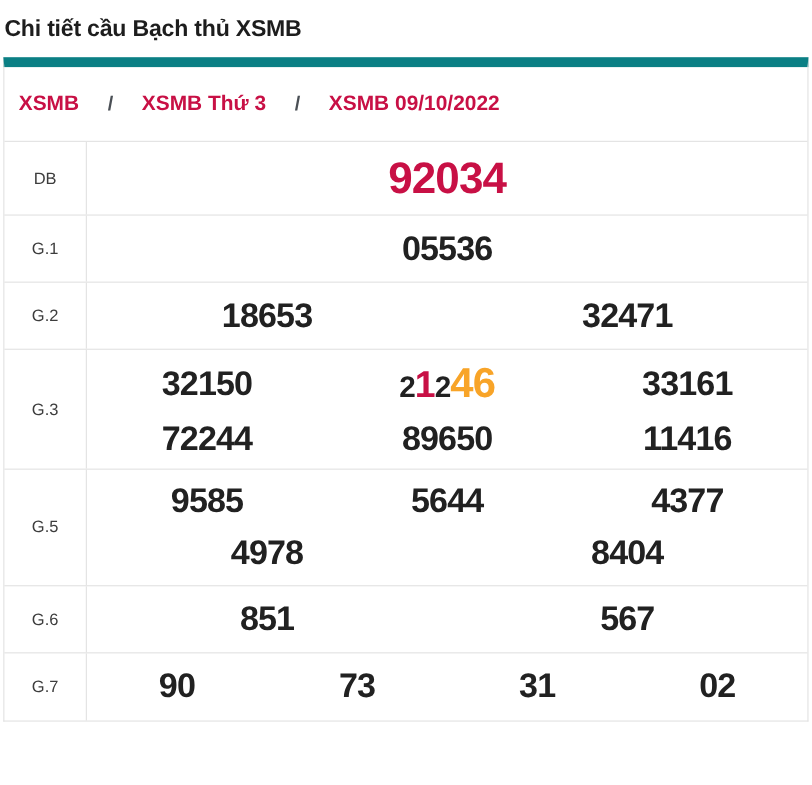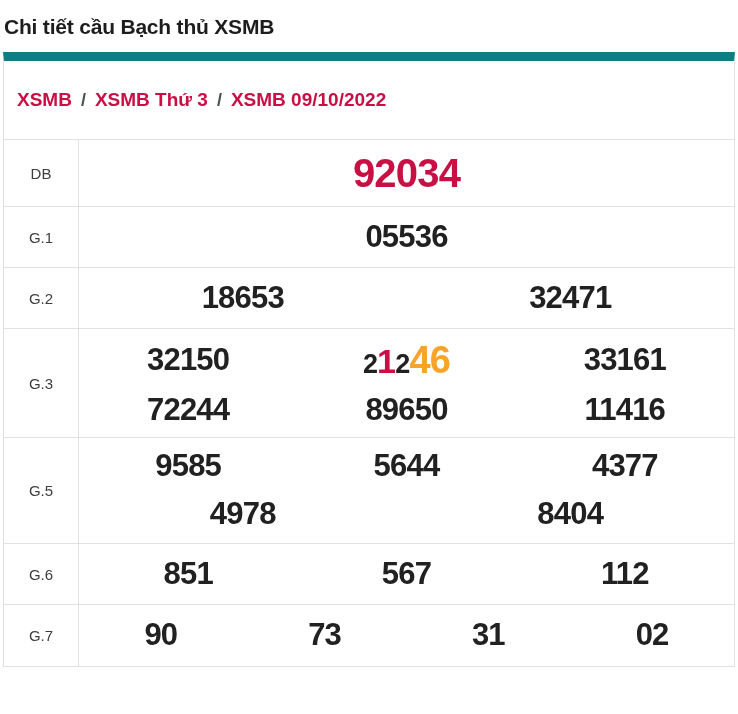--- a/index.html
+++ b/index.html
@@ -20,22 +20,22 @@
   .page{padding:0 3px;}
   .page-title{
     font-size:21px;font-weight:700;color:#1d1d1d;
     margin:15px 0 13px 1px;letter-spacing:-0.2px;
   }
   .card{
     border:1px solid var(--grid);
     border-top:9px solid var(--teal);
   }
   .breadcrumb{
-    height:79px;display:flex;align-items:center;
-    padding-left:13px;gap:9px;
+    height:68px;display:flex;align-items:center;
+    padding-left:13px;gap:26px;
     font-size:19px;font-weight:700;
     border-bottom:1px solid var(--grid);
   }
   .crumb{color:var(--crimson);text-decoration:none;cursor:pointer;}
   .crumb-sep{color:var(--sep-ink);font-weight:700;font-size:18px;}
   .results-table{display:flex;flex-direction:column;}
   .row{display:flex;border-bottom:1px solid var(--grid);min-height:61px;}
   .row:last-child{border-bottom:none;}
   .row-label{
     width:75px;flex:0 0 75px;
@@ -130,21 +130,20 @@
               <div class="value"><span class="seg">8404</span></div>
             </div>
           </div>
         </div>
         <div class="row">
           <div class="row-label">G.6</div>
           <div class="row-values">
             <div class="value-line">
               <div class="value"><span class="seg">851</span></div>
               <div class="value"><span class="seg">567</span></div>
-              <div class="value"><span class="seg">112</span></div>
             </div>
           </div>
         </div>
         <div class="row">
           <div class="row-label">G.7</div>
           <div class="row-values">
             <div class="value-line">
               <div class="value"><span class="seg">90</span></div>
               <div class="value"><span class="seg">73</span></div>
               <div class="value"><span class="seg">31</span></div>

